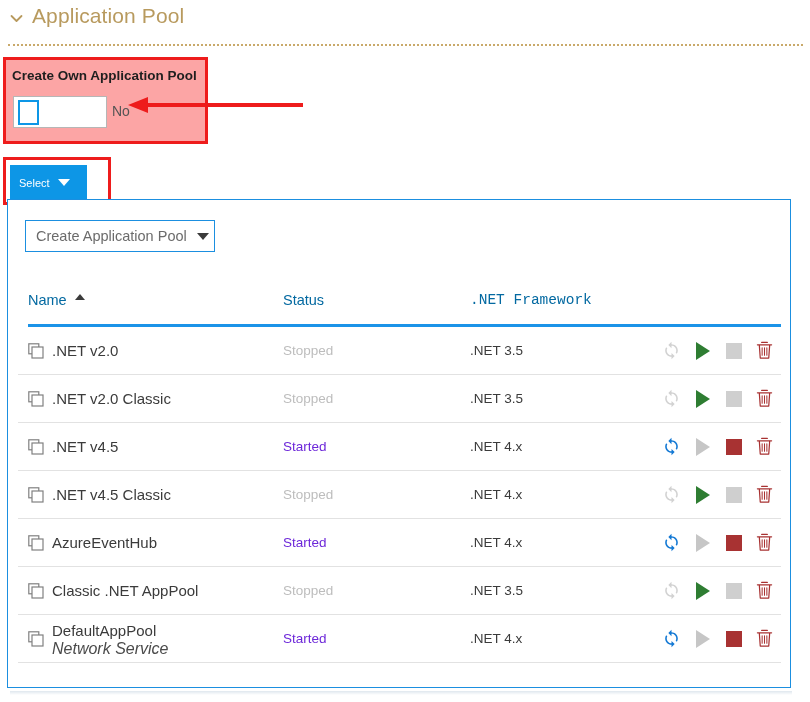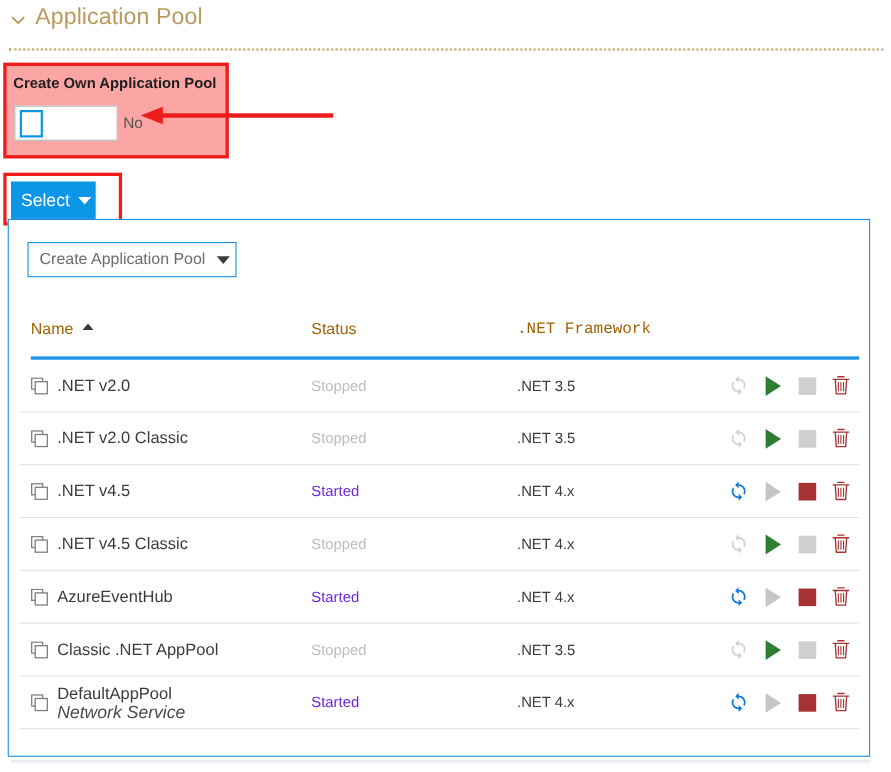--- a/index.html
+++ b/index.html
@@ -133,21 +133,21 @@
   #select-button {
     position: absolute;
     left: 4px;
     top: 5px;
     width: 77px;
     height: 35px;
     background: #0d96e6;
     border: none;
     color: #ffffff;
     font-family: "Liberation Sans", sans-serif;
-    font-size: 16px;
+    font-size: 11px;
     display: flex;
     align-items: center;
     gap: 8px;
     padding: 0 0 0 9px;
     cursor: pointer;
     box-sizing: border-box;
   }
   .caret-down {
     width: 0;
     height: 0;
@@ -206,21 +206,21 @@
   }
   #table-head {
     position: relative;
     height: 36px;
   }
   .col-name   { position: absolute; left: 10px;  top: 4px; }
   .col-status { position: absolute; left: 265px; top: 4px; }
   .col-fw     { position: absolute; left: 452px; top: 4px; font-family: Liberation Mono, monospace; }
   .th {
     font-size: 14.5px;
-    color: #a16207;
+    color: #0369a1;
     white-space: nowrap;
     display: flex;
     align-items: center;
     gap: 8px;
   }
   .sort-asc {
     width: 0;
     height: 0;
     border-left: 5px solid transparent;
     border-right: 5px solid transparent;

